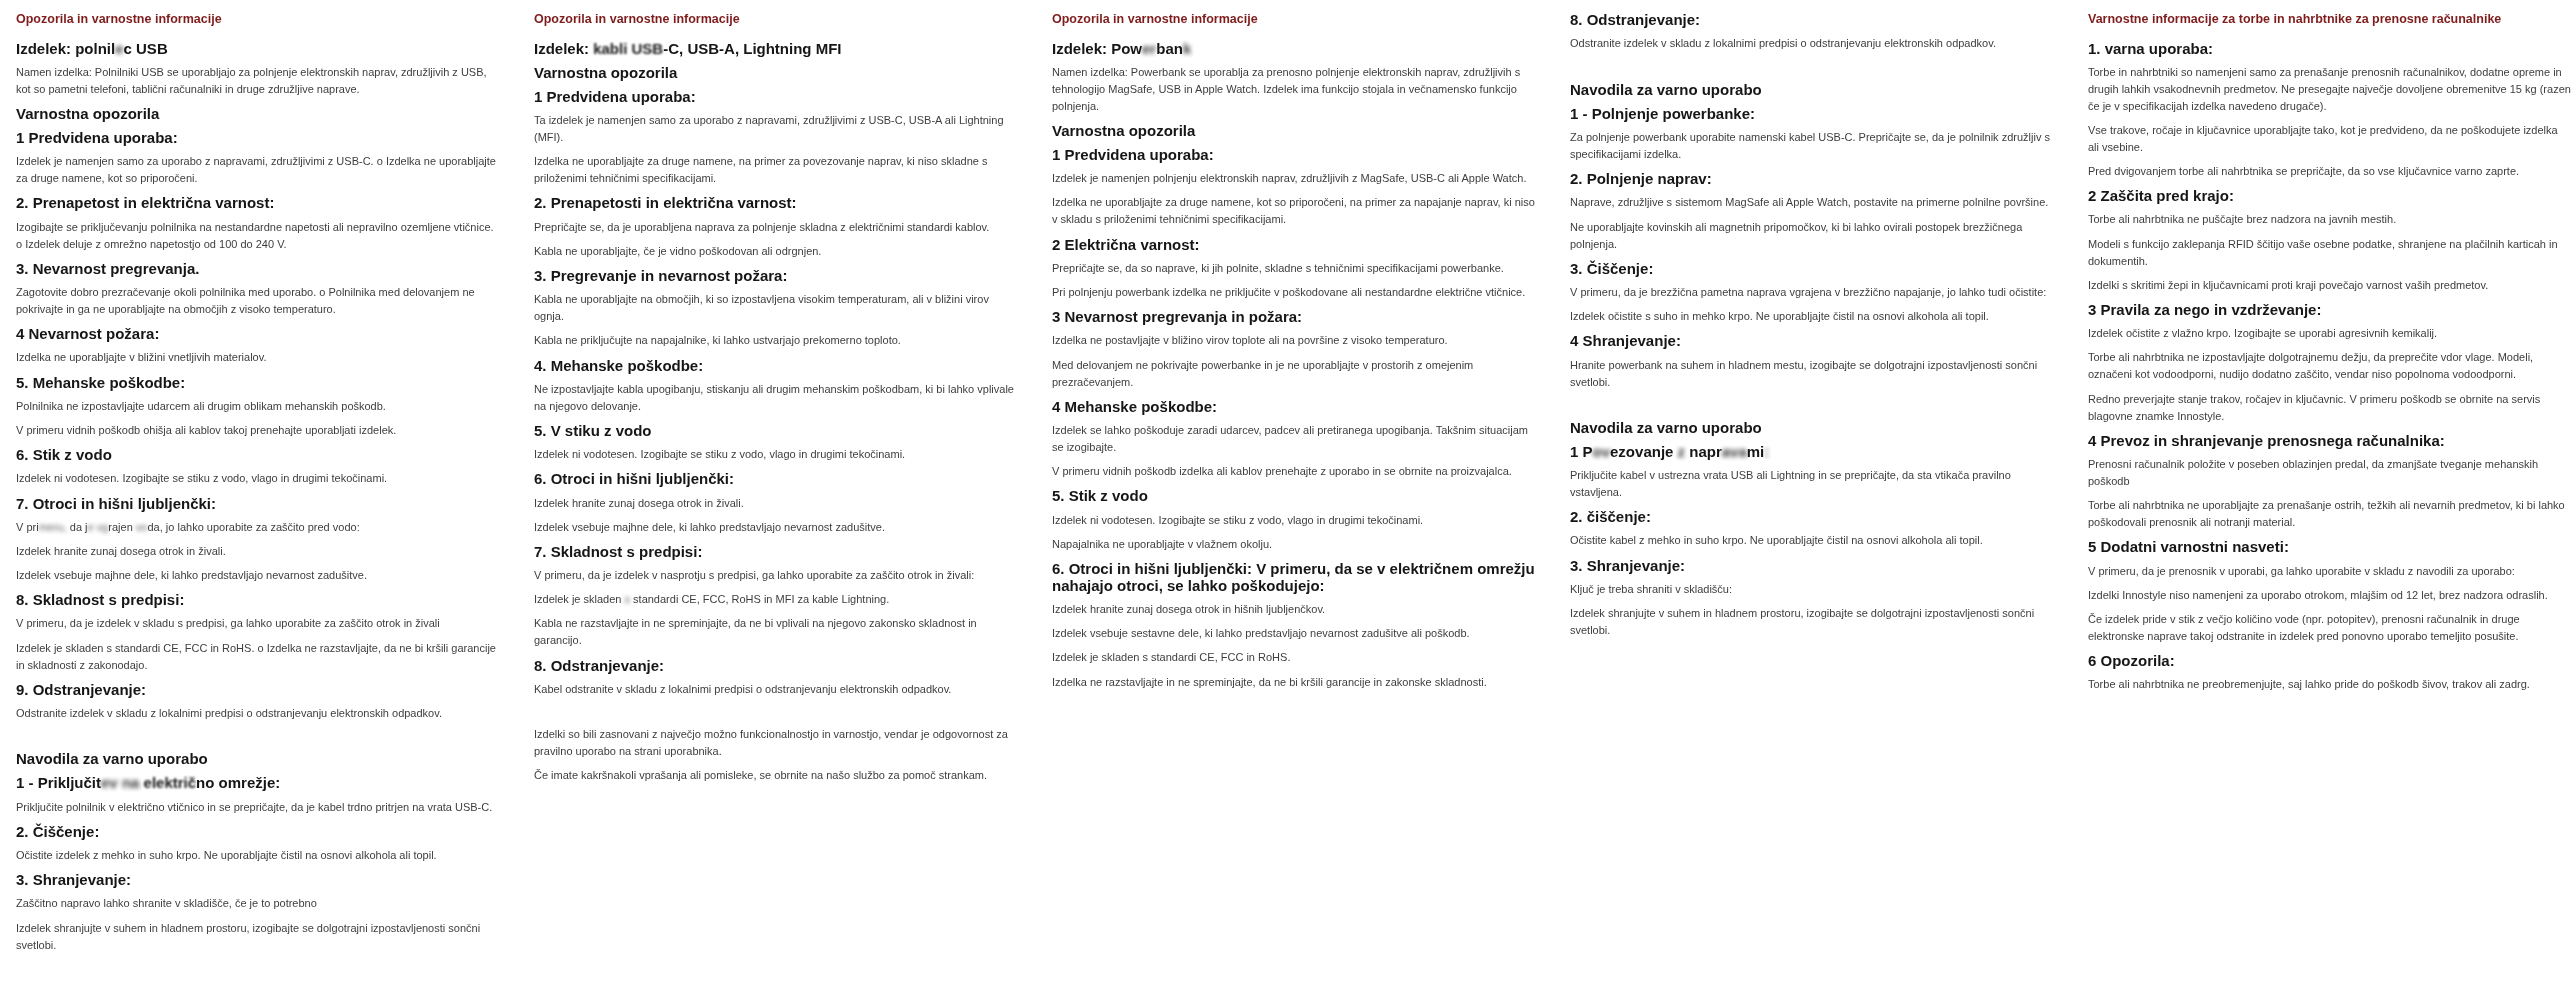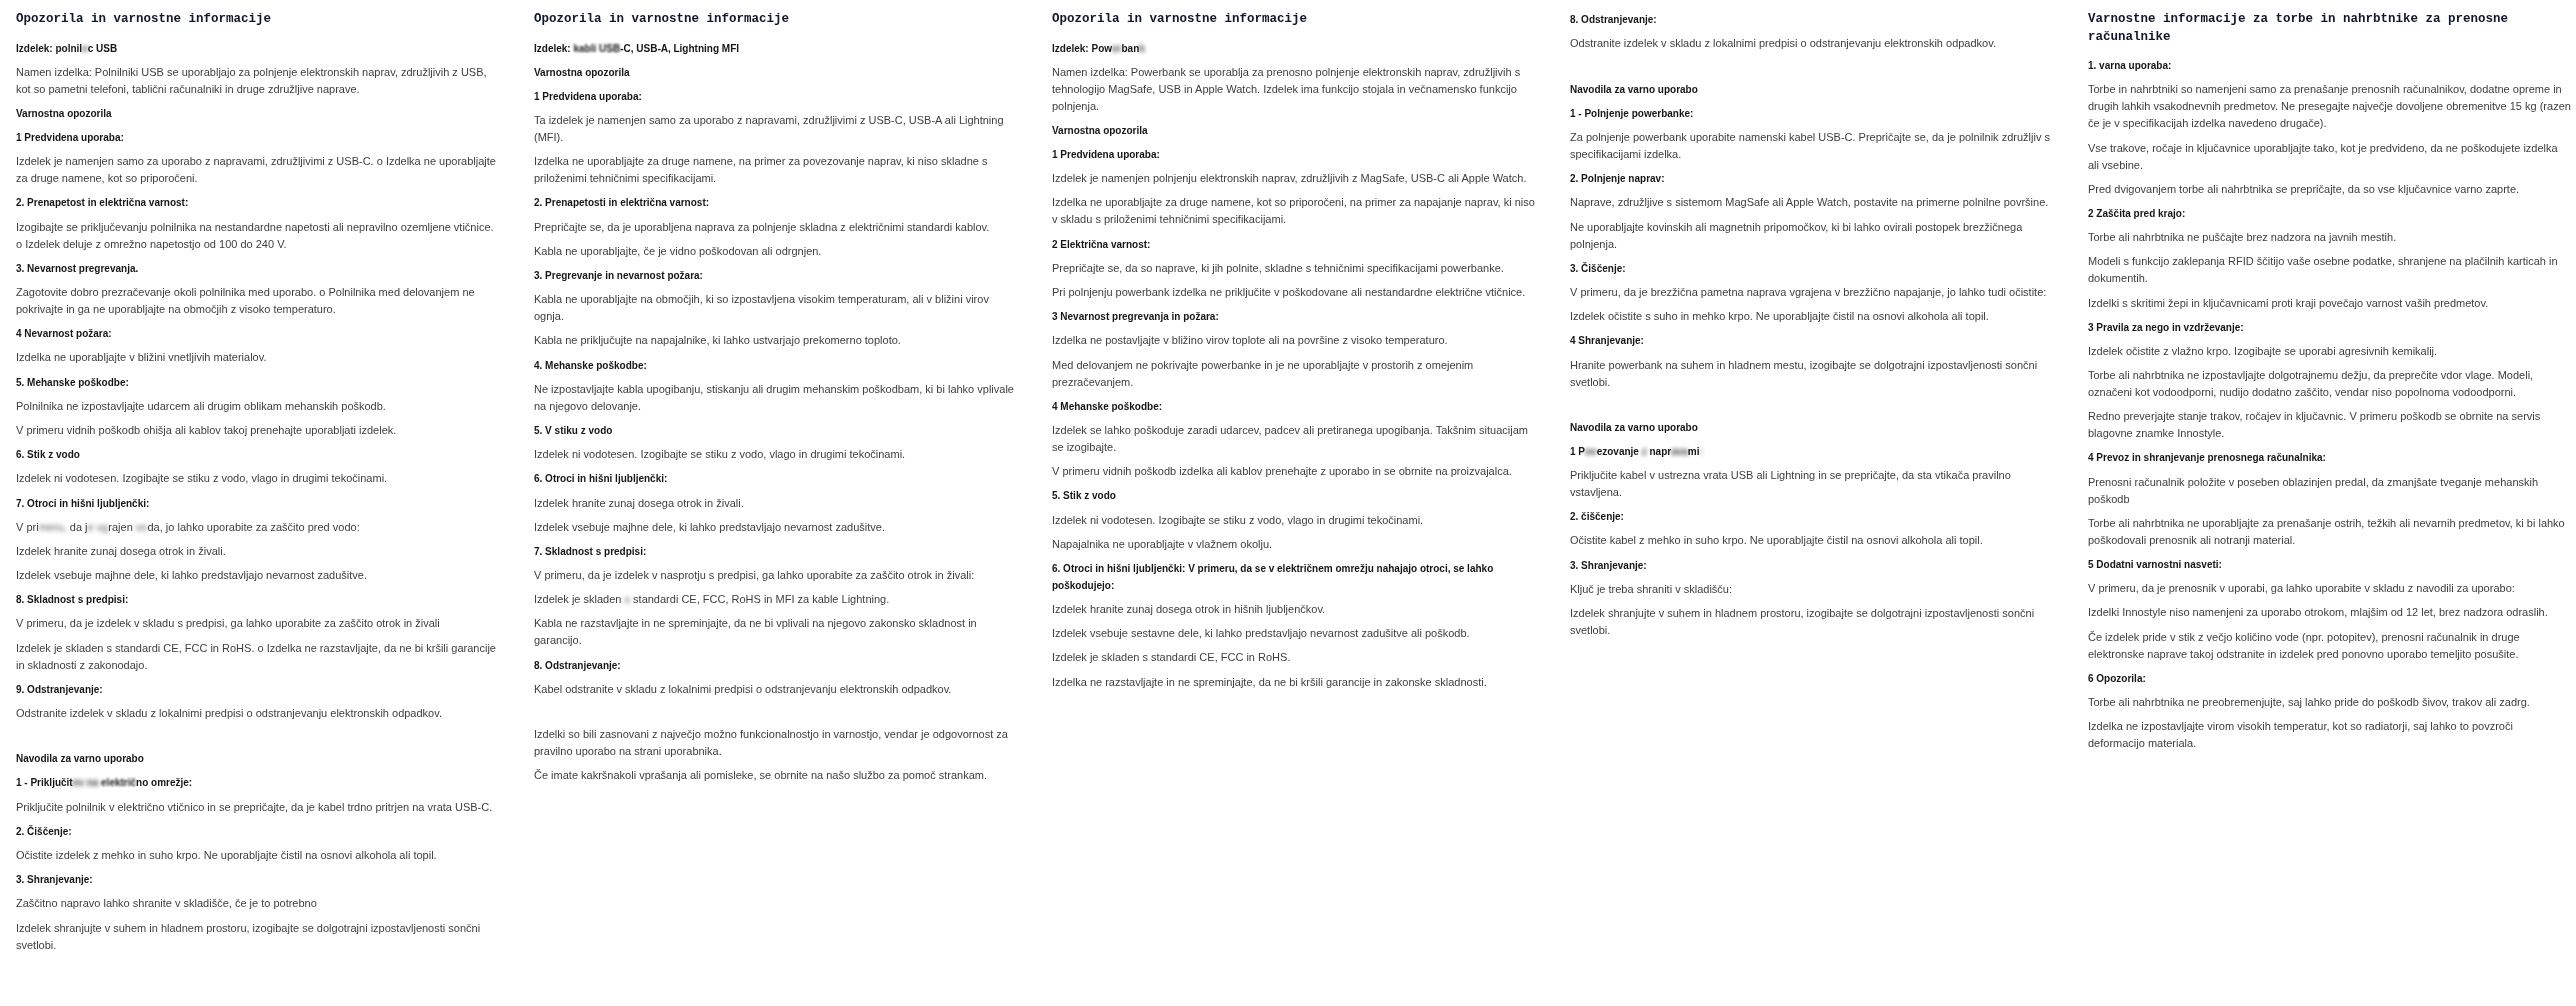--- a/index.html
+++ b/index.html
@@ -25,33 +25,32 @@
   }
   .block { display: block; }
   p.para {
     font-size: 11px;
     line-height: 17px;
     color: #3e3e3e;
     margin: 0 0 7.2px 0;
     font-weight: 400;
   }
   h3.heading {
-    font-size: 10px;
+    font-size: 15px;
     line-height: 17px;
     color: #161616;
     margin: 0 0 7.2px 0;
     font-weight: 700;
   }
   h3.title {
     font-size: 12.5px;
     line-height: 17.7px;
-    color: #0f172a;
+    color: #7f1d1d;
     margin: 0 0 10.5px 0;
     font-weight: 700;
-    font-family: Liberation Mono, monospace;
   }
   .spacer { height: 21px; }
   .blur1 { filter: blur(0.9px); }
   .blur2 { filter: blur(2.1px); opacity: 0.85; }
 </style>
 </head>
 <body>
 
 <div class="doc">
 
@@ -189,16 +188,15 @@
       <p class="para block"><span>Redno preverjajte stanje trakov, ročajev in ključavnic. V primeru poškodb se obrnite na servis blagovne znamke Innostyle.</span></p>
       <h3 class="heading block"><span>4 Prevoz in shranjevanje prenosnega računalnika:</span></h3>
       <p class="para block"><span>Prenosni računalnik položite v poseben oblazinjen predal, da zmanjšate tveganje mehanskih poškodb</span></p>
       <p class="para block"><span>Torbe ali nahrbtnika ne uporabljajte za prenašanje ostrih, težkih ali nevarnih predmetov, ki bi lahko poškodovali prenosnik ali notranji material.</span></p>
       <h3 class="heading block"><span>5 Dodatni varnostni nasveti:</span></h3>
       <p class="para block"><span>V primeru, da je prenosnik v uporabi, ga lahko uporabite v skladu z navodili za uporabo:</span></p>
       <p class="para block"><span>Izdelki Innostyle niso namenjeni za uporabo otrokom, mlajšim od 12 let, brez nadzora odraslih.</span></p>
       <p class="para block"><span>Če izdelek pride v stik z večjo količino vode (npr. potopitev), prenosni računalnik in druge elektronske naprave takoj odstranite in izdelek pred ponovno uporabo temeljito posušite.</span></p>
       <h3 class="heading block"><span>6 Opozorila:</span></h3>
       <p class="para block"><span>Torbe ali nahrbtnika ne preobremenjujte, saj lahko pride do poškodb šivov, trakov ali zadrg.</span></p>
-      <p class="para block"><span>Izdelka ne izpostavljajte virom visokih temperatur, kot so radiatorji, saj lahko to povzroči deformacijo materiala.</span></p>
     </div>
   </div>
 
 
 </body></html>

